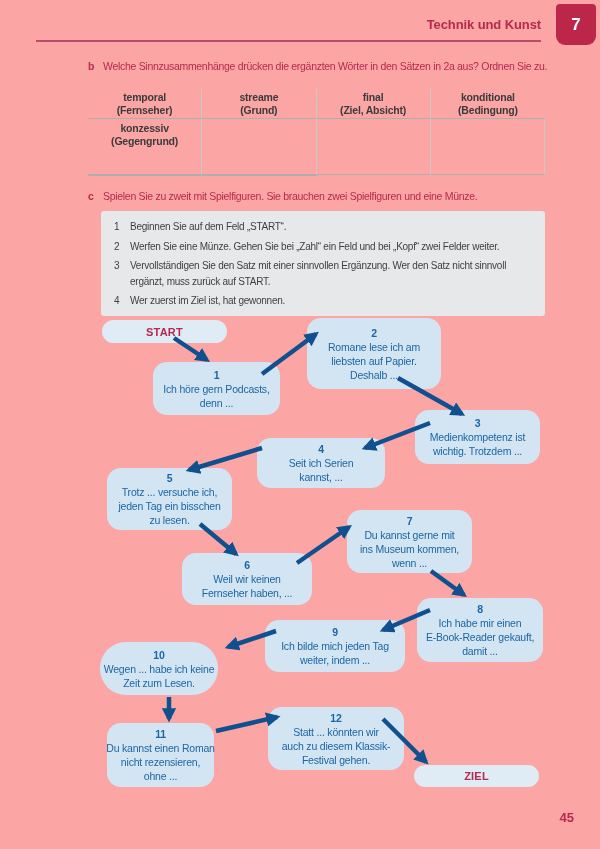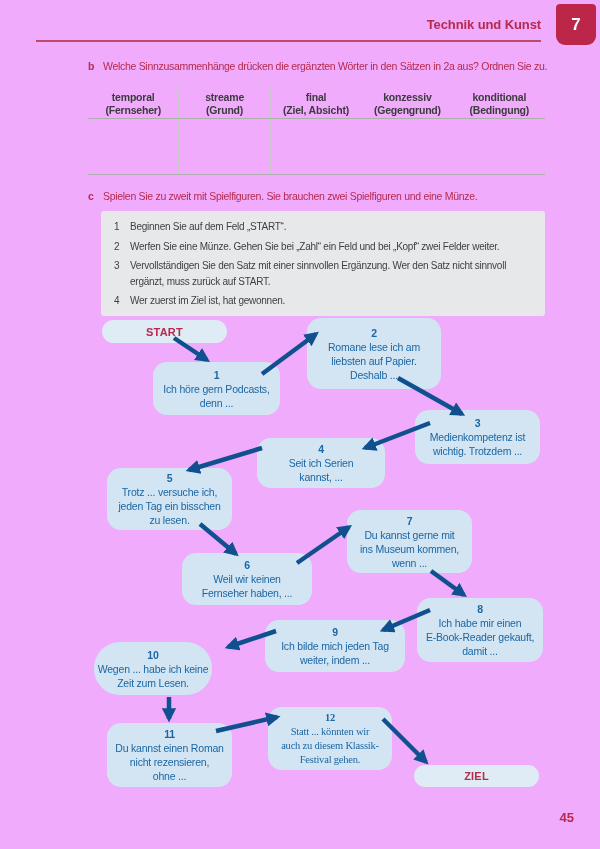--- a/index.html
+++ b/index.html
@@ -1,17 +1,17 @@
 <!DOCTYPE html>
 <html><head>
 <meta charset="utf-8">
 <style>
   html,body{margin:0;padding:0;background:#9e9e9e;}
   .page{
-    position:relative;width:600px;height:849px;background:#f0abfc;
+    position:relative;width:600px;height:849px;background:#fca5a5;
     font-family:"Liberation Sans","DejaVu Sans",sans-serif;
     color:#3f3f41;overflow:hidden;margin:0 auto;
   }
   
   .chapter-title{
     position:absolute;top:17px;right:59px;font-size:13px;font-weight:600;
     color:#b62a4d;letter-spacing:-0.1px;
   }
   .header-rule{
     position:absolute;left:36px;top:40px;width:505px;height:2px;background:#bb4a6e;
@@ -23,21 +23,21 @@
   }
   
   .ex-row{position:absolute;left:88px;width:470px;display:flex;gap:7px;
     font-size:10.5px;letter-spacing:-0.3px;color:#b62a4d;white-space:nowrap;}
   .ex-label{font-weight:bold;width:8px;flex:none;}
   .ex-b{top:60px;}
   .ex-c{top:190px;}
   
   .zu-table{
     position:absolute;left:88px;top:88px;width:457px;height:87px;
-    display:grid;grid-template-columns:repeat(5,1fr);grid-template-rows:31px 56px;
+    display:grid;grid-template-columns:repeat(4,1fr);grid-template-rows:31px 56px;
   }
   .zu-th{
     border-right:1px solid #c8c8c8;border-bottom:1px solid #aeaeae;
     text-align:center;font-weight:bold;font-size:10.5px;line-height:13px;
     color:#3b3b3d;padding-top:3px;letter-spacing:-0.2px;
   }
   .zu-th.last,.zu-td.last{border-right:none;}
   .zu-td{border-right:1px solid #c8c8c8;border-bottom:1px solid #aeaeae;}
   
   .rules-box{
@@ -87,27 +87,27 @@
       <div>(Fernseher)</div>
     </div>
     <div class="zu-th">
       <div>streame</div>
       <div>(Grund)</div>
     </div>
     <div class="zu-th">
       <div>final</div>
       <div>(Ziel, Absicht)</div>
     </div>
-    <div class="zu-th">
-      <div>konzessiv</div>
-      <div>(Gegengrund)</div>
-    </div>
     <div class="zu-th last">
       <div>konditional</div>
       <div>(Bedingung)</div>
+    </div>
+    <div class="zu-th">
+      <div>konzessiv</div>
+      <div>(Gegengrund)</div>
     </div>
     <div class="zu-td"></div>
     <div class="zu-td"></div>
     <div class="zu-td"></div>
     <div class="zu-td"></div>
     <div class="zu-td last"></div>
   </div>
 
   <div class="ex-row ex-c">
     <span class="ex-label">c</span>
@@ -188,34 +188,34 @@
     <div class="fline">E-Book-Reader gekauft,</div>
     <div class="fline">damit ...</div>
   </div>
 
   <div class="field" style="left:265px;top:620px;width:140px;height:52px;">
     <div class="fnum">9</div>
     <div class="fline">Ich bilde mich jeden Tag</div>
     <div class="fline">weiter, indem ...</div>
   </div>
 
-  <div class="field" style="left:94px;top:642px;width:118px;height:53px;border-radius:26px;">
+  <div class="field" style="left:100px;top:642px;width:118px;height:53px;border-radius:26px;">
     <div class="fnum">10</div>
     <div class="fline">Wegen ... habe ich keine</div>
     <div class="fline">Zeit zum Lesen.</div>
   </div>
 
-  <div class="field" style="left:107px;top:723px;width:125px;height:64px;">
+  <div class="field" style="left:107px;top:723px;width:107px;height:64px;">
     <div class="fnum">11</div>
     <div class="fline">Du kannst einen Roman</div>
     <div class="fline">nicht rezensieren,</div>
     <div class="fline">ohne ...</div>
   </div>
 
-  <div class="field" style="left:268px;top:707px;width:124px;height:63px;font-family:Liberation Serif, serif;">
+  <div class="field" style="left:268px;top:707px;width:136px;height:63px;">
     <div class="fnum">12</div>
     <div class="fline">Statt ... könnten wir</div>
     <div class="fline">auch zu diesem Klassik-</div>
     <div class="fline">Festival gehen.</div>
   </div>
 
   <div class="field pill" style="left:414px;top:765px;width:125px;height:22px;text-align:center;">
     <div class="pill-label">ZIEL</div>
   </div>
 

